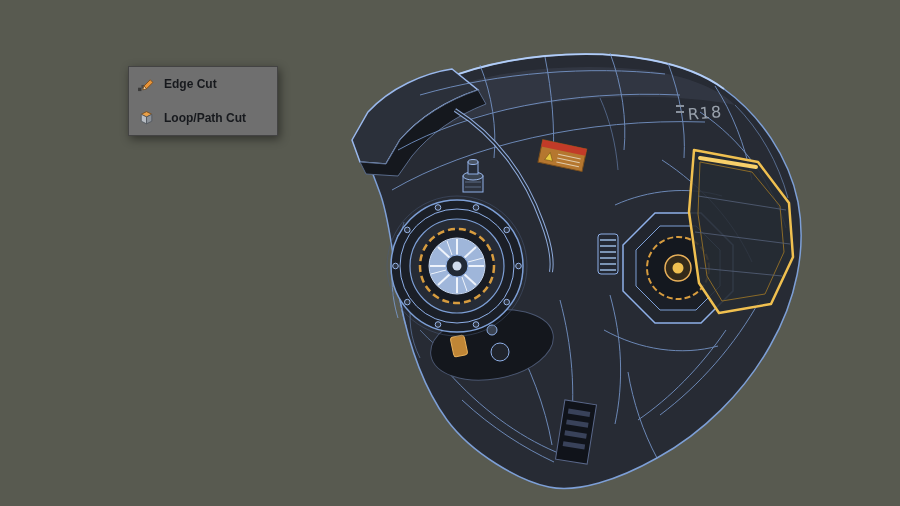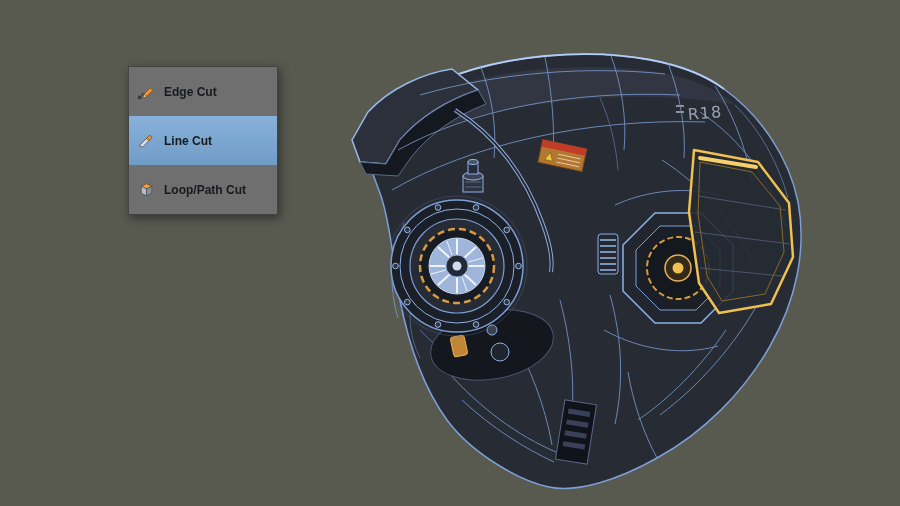--- a/index.html
+++ b/index.html
@@ -14,21 +14,21 @@
   
   .context-menu {
     position:absolute; left:128px; top:66px; width:148px;
     background:#6f6f6f;
     border:1px solid #434343;
     box-shadow:2px 3px 9px rgba(0,0,0,0.45);
     z-index:10;
   }
   .menu-item {
     display:flex; align-items:center; gap:9px;
-    height:49px; padding:0 8px;
+    height:34px; padding:0 8px;
     cursor:pointer;
   }
   .menu-item.selected {
     background:linear-gradient(#88b1d9,#6f9cc7);
   }
   .menu-item .icon { width:18px; height:18px; flex:0 0 18px; }
   .menu-item .icon svg { display:block; }
   .menu-item .label {
     font-size:12px; font-weight:bold; color:#17191d;
     white-space:nowrap;
@@ -207,29 +207,20 @@
         <svg width="18" height="18" viewBox="0 0 17 17">
           <rect x="1" y="12" width="3.2" height="3.2" fill="#3a3a3a"></rect>
           <rect x="4.2" y="9.4" width="3.2" height="3.2" fill="#4a4a4a"></rect>
           <path d="M6.5,10.5 L12.5,4.5 L15,7 L9,13 Z" fill="#e8943a" stroke="#7a4a14" stroke-width="0.8"></path>
           <path d="M6.5,10.5 L9,13 L5.5,14 Z" fill="#f5e6c8" stroke="#7a4a14" stroke-width="0.8"></path>
         </svg>
       </span>
       <span class="label">Edge Cut</span>
     </div>
 
-    <div class="menu-item selected">
-      <span class="icon">
-        <svg width="18" height="18" viewBox="0 0 17 17">
-          <path d="M2,13 L9,6 L11.2,8.2 L5.5,14.3 Z" fill="#d8dde2" stroke="#50555c" stroke-width="0.8"></path>
-          <path d="M9,6 L12,3 L14.2,5.2 L11.2,8.2 Z" fill="#e8943a" stroke="#7a4a14" stroke-width="0.8"></path>
-        </svg>
-      </span>
-      <span class="label">Line Cut</span>
-    </div>
 
 
     <div class="menu-item">
       <span class="icon">
         <svg width="18" height="18" viewBox="0 0 17 17">
           <path d="M4,5 L9,2.5 L14,5 L9,7.5 Z" fill="#e8a04a" stroke="#7a4a14" stroke-width="0.8"></path>
           <path d="M4,5 L9,7.5 L9,14 L4,11.5 Z" fill="#b8bdc4" stroke="#50555c" stroke-width="0.8"></path>
           <path d="M14,5 L9,7.5 L9,14 L14,11.5 Z" fill="#8a9098" stroke="#50555c" stroke-width="0.8"></path>
         </svg>
       </span>

